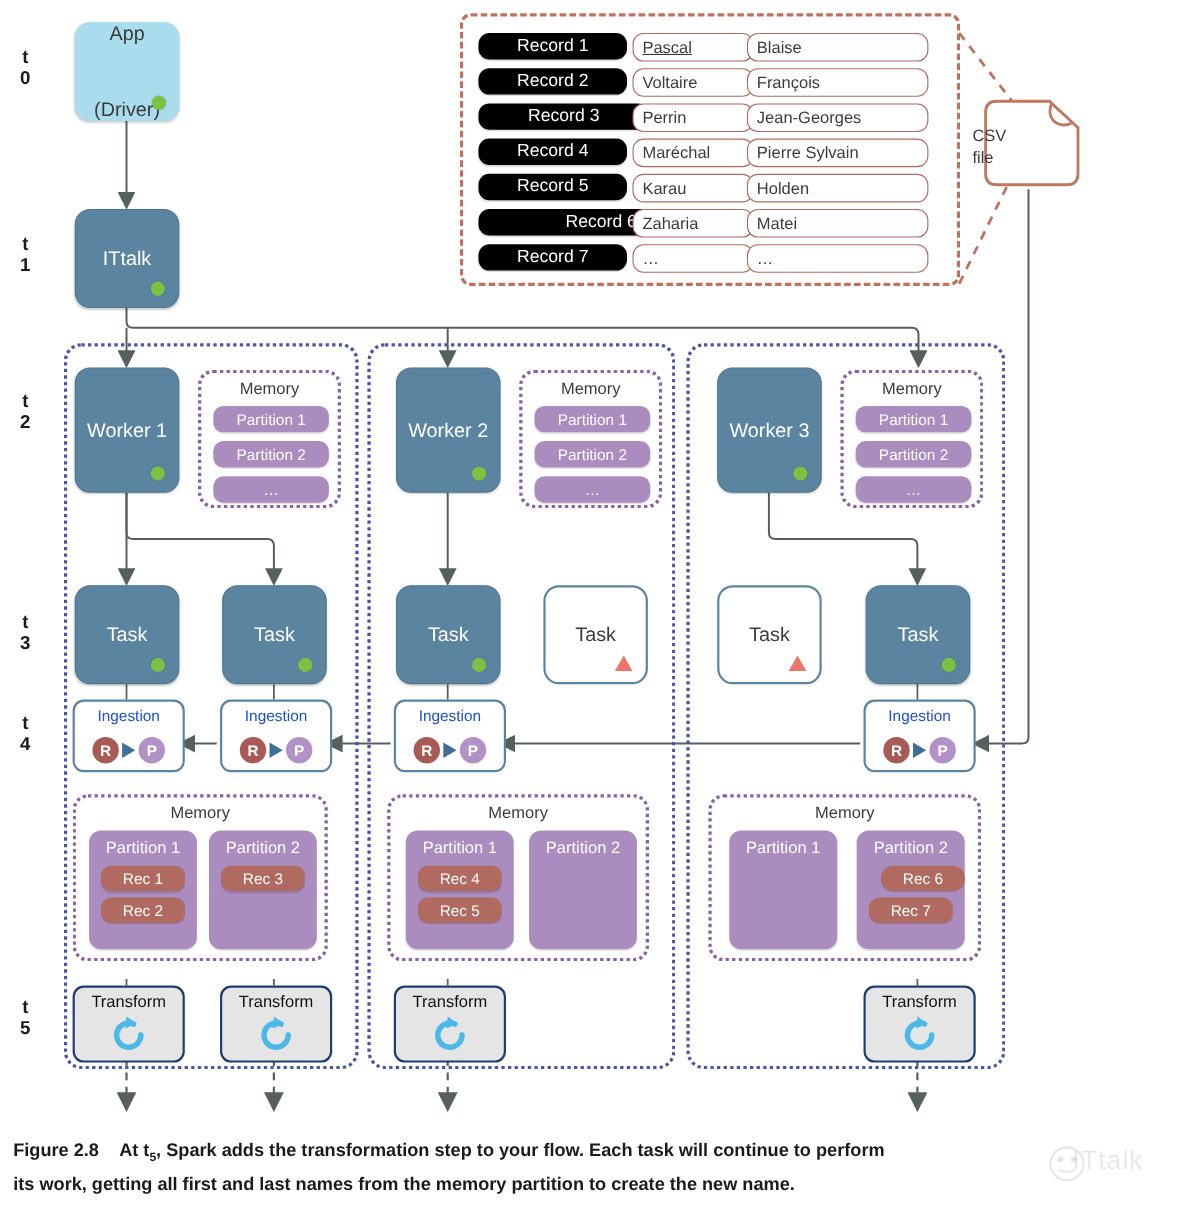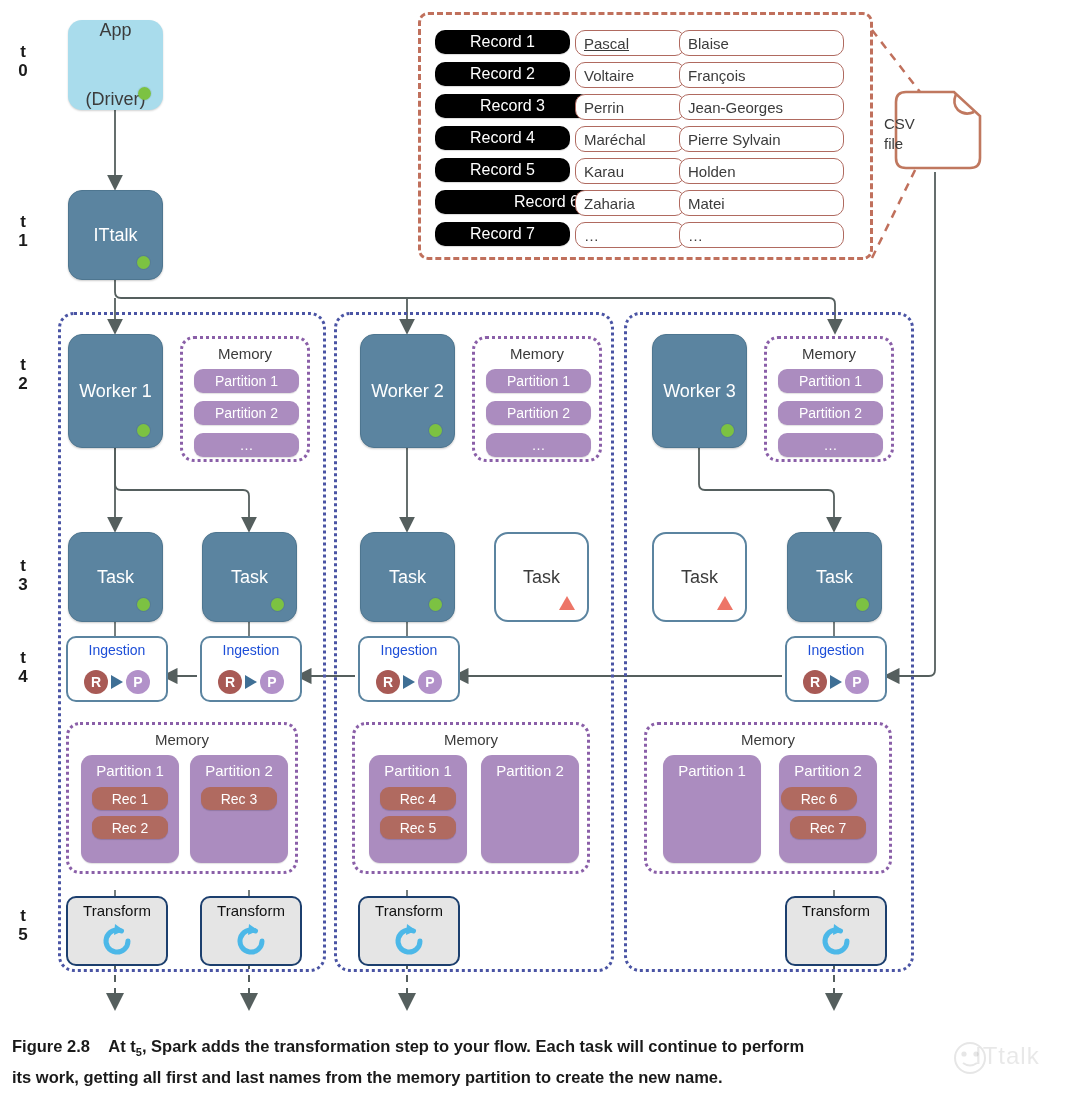--- a/index.html
+++ b/index.html
@@ -359,21 +359,21 @@
     </div>
   </div>
 
   <div class="abs mem-box" style="left:644px;top:722px;width:248px;height:152px;">
     <div class="mem-title">Memory</div>
     <div class="part-block" style="left:16px;top:30px;width:98px;height:108px;">
       <span class="plabel">Partition 1</span>
     </div>
     <div class="part-block" style="left:132px;top:30px;width:98px;height:108px;">
       <span class="plabel">Partition 2</span>
-      <span class="rec-pill" style="left:2px;top:32px;width:76px;height:23px;border-radius:11px;">Rec 6</span>
+      <span class="rec-pill" style="left:22px;top:32px;width:76px;height:23px;border-radius:11px;">Rec 6</span>
       <span class="rec-pill" style="left:11px;top:61px;width:76px;height:23px;">Rec 7</span>
     </div>
   </div>
 
   <div class="tr-box" style="left:785px;top:896px;width:98px;height:66px;">
     <div class="tr-title">Transform</div>
     <div class="tr-icon">
       <svg width="38" height="38" viewBox="0 0 38 38">
           <path d="M30,19 a11,11 0 1 1 -6.5,-10" fill="none" stroke="#4cb8e8" stroke-width="5" stroke-linecap="round"></path>
           <path d="M17,2 L26,8.5 L16,13 Z" fill="#4cb8e8"></path>

